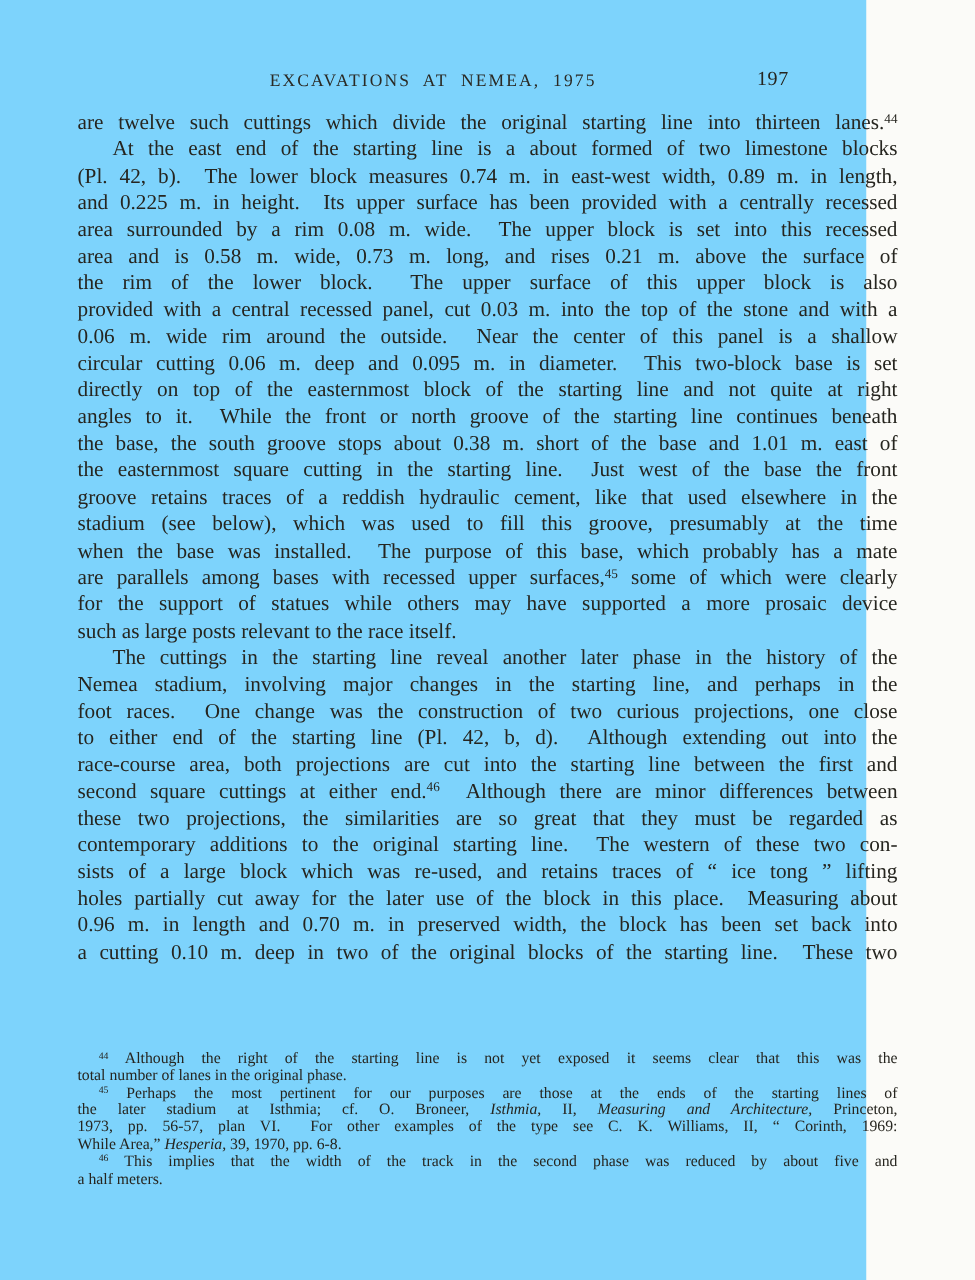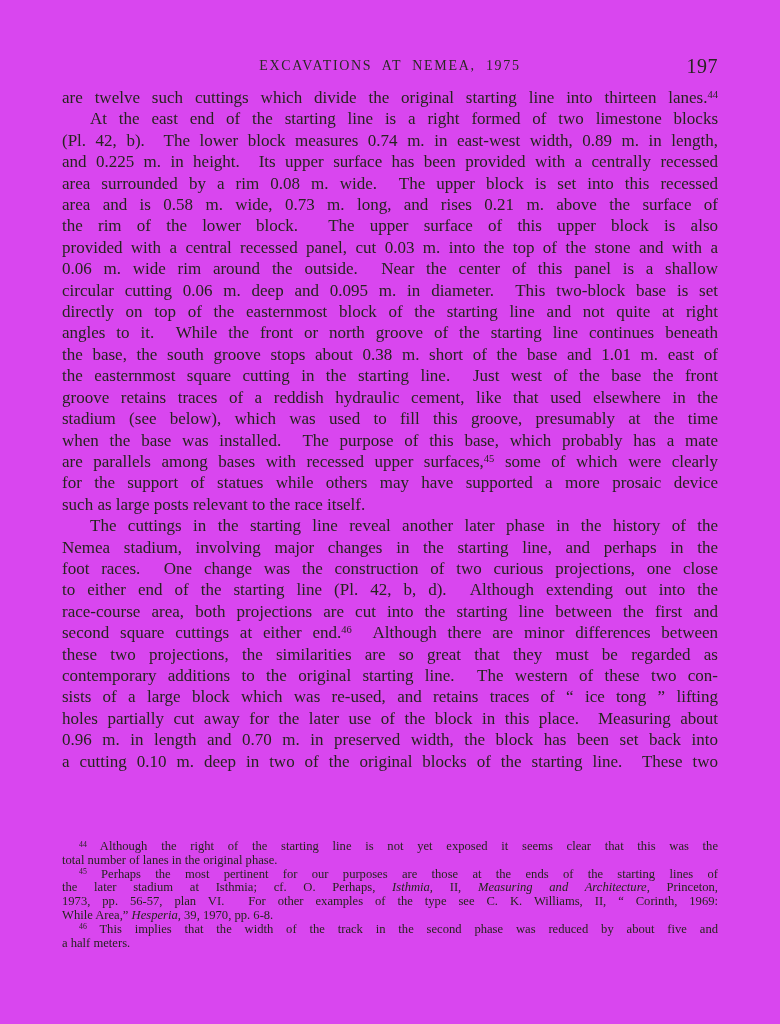--- a/index.html
+++ b/index.html
@@ -1,34 +1,34 @@
 <!DOCTYPE html>
 <html><head>
 <meta charset="utf-8">
 <style>
   html, body { margin: 0; padding: 0; }
   body {
     width: 780px; height: 1024px; overflow: hidden;
     background: #fbfbf8;
   }
   .page {
-    position: relative; width: 780px; height: 1024px;
-    background: #d946ef;
+    position: relative; width: 693px; height: 1024px;
+    background: #7dd3fc;
     color: #26251f;
     font-family: "Liberation Serif", "DejaVu Serif", serif;
   }
   .running-head {
     position: absolute; top: 56px; left: 62px; right: 62px;
     height: 20px; text-align: center;
   }
   .head-title {
     font-size: 14px; letter-spacing: 1.7px; word-spacing: 5px; color: #2b2a24;
   }
   .folio {
-    position: absolute; right: 0; top: -1px; font-size: 20px; letter-spacing: .5px;
+    position: absolute; right: 0; top: -1px; font-size: 16px; letter-spacing: .5px;
   }
   .body-text {
     position: absolute; top: 87px; left: 62px; width: 656px;
   }
   .para { margin: 0; }
   .line {
     font-size: 17px; line-height: 21.4px;
     text-align: justify; text-align-last: justify;
   }
   .line.no-stretch { text-align-last: left; }
@@ -50,21 +50,21 @@
 <div class="page">
   <div class="running-head">
     <span class="head-title">EXCAVATIONS AT NEMEA, 1975</span>
     <span class="folio">197</span>
   </div>
   <div class="body-text">
       <div class="para">
         <div class="line"><span class="">are twelve such cuttings which divide the original starting line into thirteen lanes.</span><span class="sup">44</span></div>
       </div>
       <div class="para">
-        <div class="line indent">At the east end of the starting line is a right formed of two limestone blocks</div>
+        <div class="line indent">At the east end of the starting line is a about formed of two limestone blocks</div>
         <div class="line">(Pl. 42, b).&nbsp; The lower block measures 0.74 m. in east-west width, 0.89 m. in length,</div>
         <div class="line">and 0.225 m. in height.&nbsp; Its upper surface has been provided with a centrally recessed</div>
         <div class="line">area surrounded by a rim 0.08 m. wide.&nbsp; The upper block is set into this recessed</div>
         <div class="line">area and is 0.58 m. wide, 0.73 m. long, and rises 0.21 m. above the surface of</div>
         <div class="line">the rim of the lower block.&nbsp; The upper surface of this upper block is also</div>
         <div class="line">provided with a central recessed panel, cut 0.03 m. into the top of the stone and with a</div>
         <div class="line">0.06 m. wide rim around the outside.&nbsp; Near the center of this panel is a shallow</div>
         <div class="line">circular cutting 0.06 m. deep and 0.095 m. in diameter.&nbsp; This two-block base is set</div>
         <div class="line">directly on top of the easternmost block of the starting line and not quite at right</div>
         <div class="line">angles to it.&nbsp; While the front or north groove of the starting line continues beneath</div>
@@ -92,21 +92,21 @@
         <div class="line">a cutting 0.10 m. deep in two of the original blocks of the starting line.&nbsp; These two</div>
       </div>
     </div>
   <div class="footnotes">
       <div class="footnote">
         <div class="line indent"><span class="sup">44</span><span class=""> Although the right of the starting line is not yet exposed it seems clear that this was the</span></div>
         <div class="line no-stretch">total number of lanes in the original phase.</div>
       </div>
       <div class="footnote">
         <div class="line indent"><span class="sup">45</span><span class=""> Perhaps the most pertinent for our purposes are those at the ends of the starting lines of</span></div>
-        <div class="line"><span class="">the later stadium at Isthmia; cf. O. Perhaps, </span><span class="it">Isthmia,</span><span class=""> II, </span><span class="it">Measuring and Architecture,</span><span class=""> Princeton,</span></div>
+        <div class="line"><span class="">the later stadium at Isthmia; cf. O. Broneer, </span><span class="it">Isthmia,</span><span class=""> II, </span><span class="it">Measuring and Architecture,</span><span class=""> Princeton,</span></div>
         <div class="line">1973, pp. 56-57, plan VI.&nbsp; For other examples of the type see C. K. Williams, II, “ Corinth, 1969:</div>
         <div class="line no-stretch"><span class="">While Area,” </span><span class="it">Hesperia,</span><span class=""> 39, 1970, pp. 6-8.</span></div>
       </div>
       <div class="footnote">
         <div class="line indent"><span class="sup">46</span><span class=""> This implies that the width of the track in the second phase was reduced by about five and</span></div>
         <div class="line no-stretch">a half meters.</div>
       </div>
     </div>
 </div>
 

